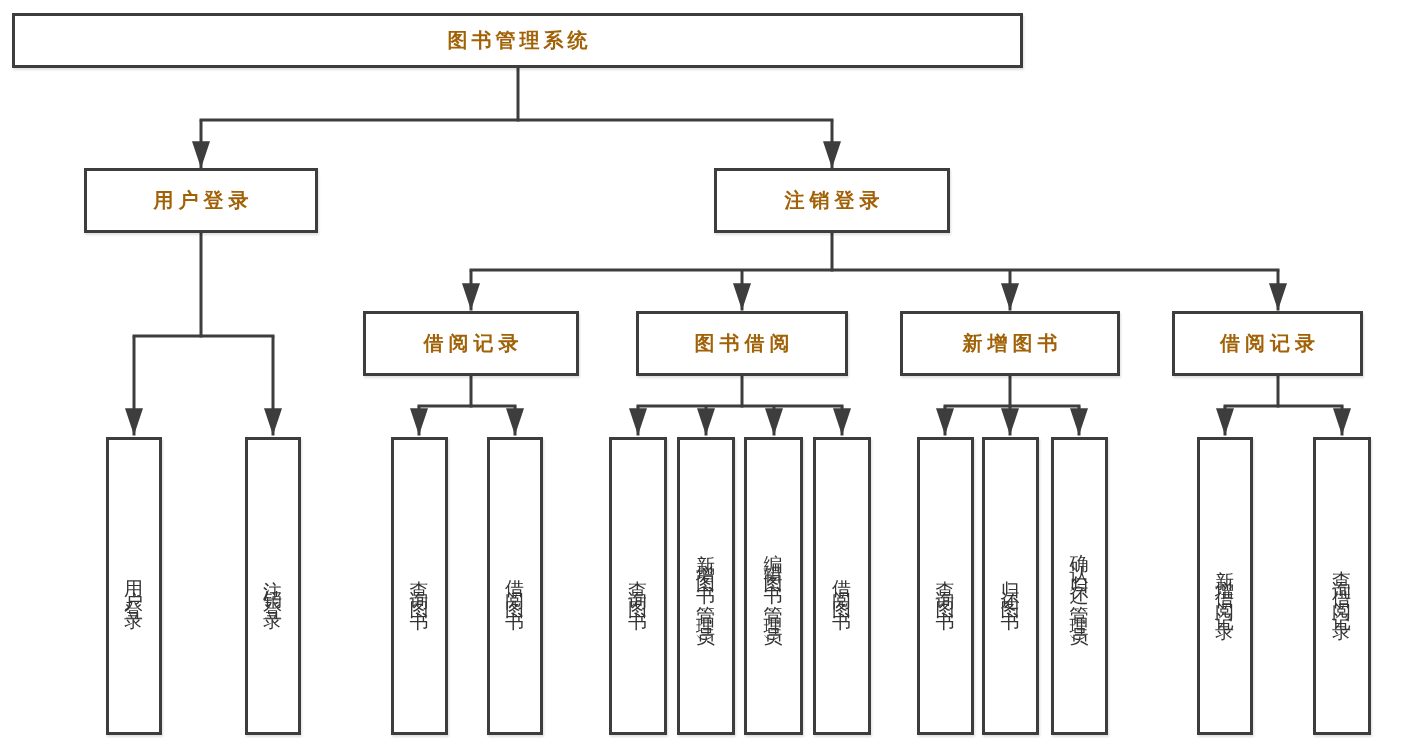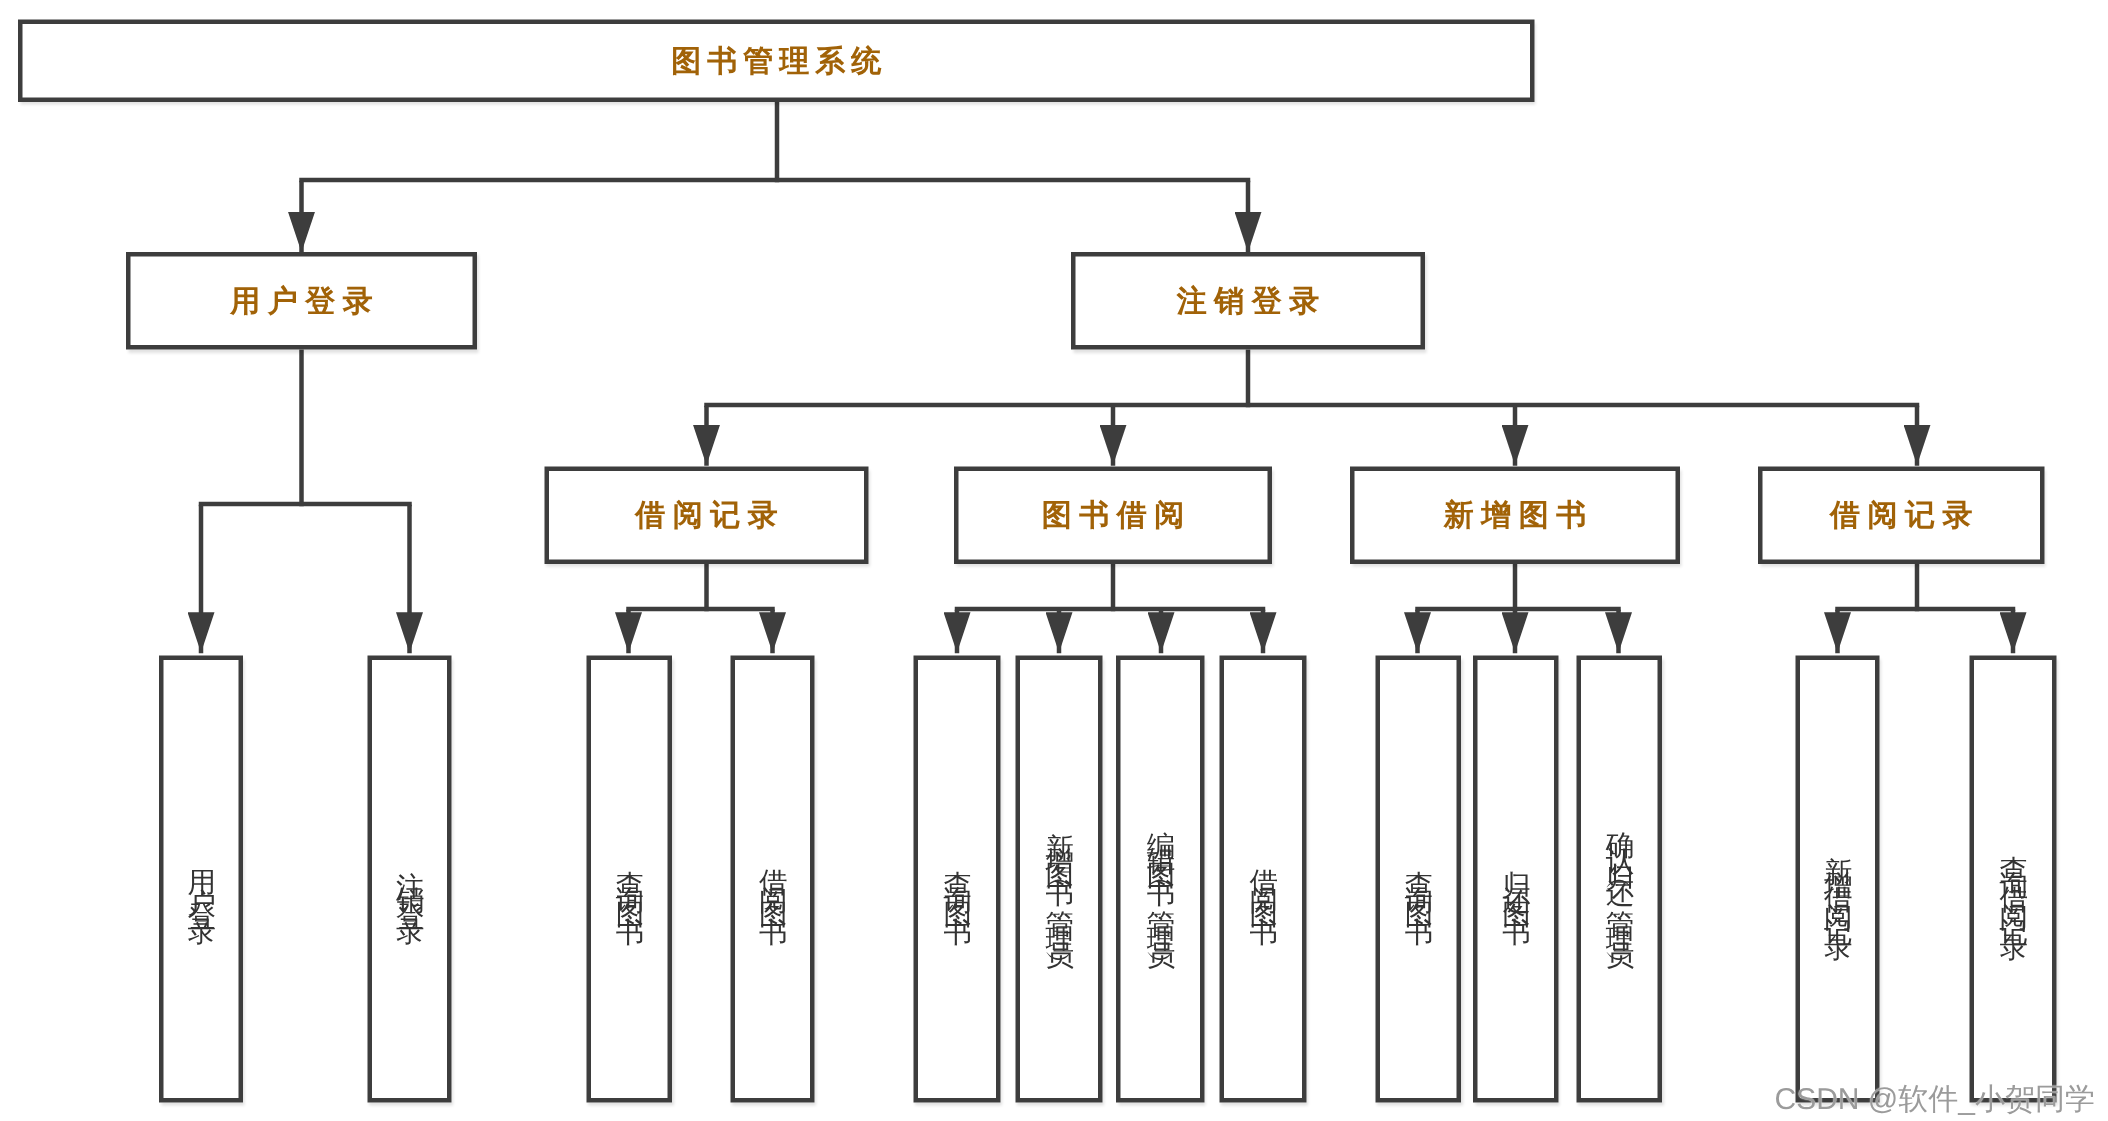--- a/index.html
+++ b/index.html
@@ -141,15 +141,14 @@
     <span class="v-label">确认归还（管理员）</span>
   </div>
 
   <div class="node" style="left:1197px;top:437px;width:56px;height:298px">
     <span class="v-label">新增借阅记录</span>
   </div>
   <div class="node" style="left:1313px;top:437px;width:58px;height:298px">
     <span class="v-label">查询借阅记录</span>
   </div>
 
-  <div class="watermark">CSDN @软件_小贺同学</div>
 
 </div>
 
 </body></html>

